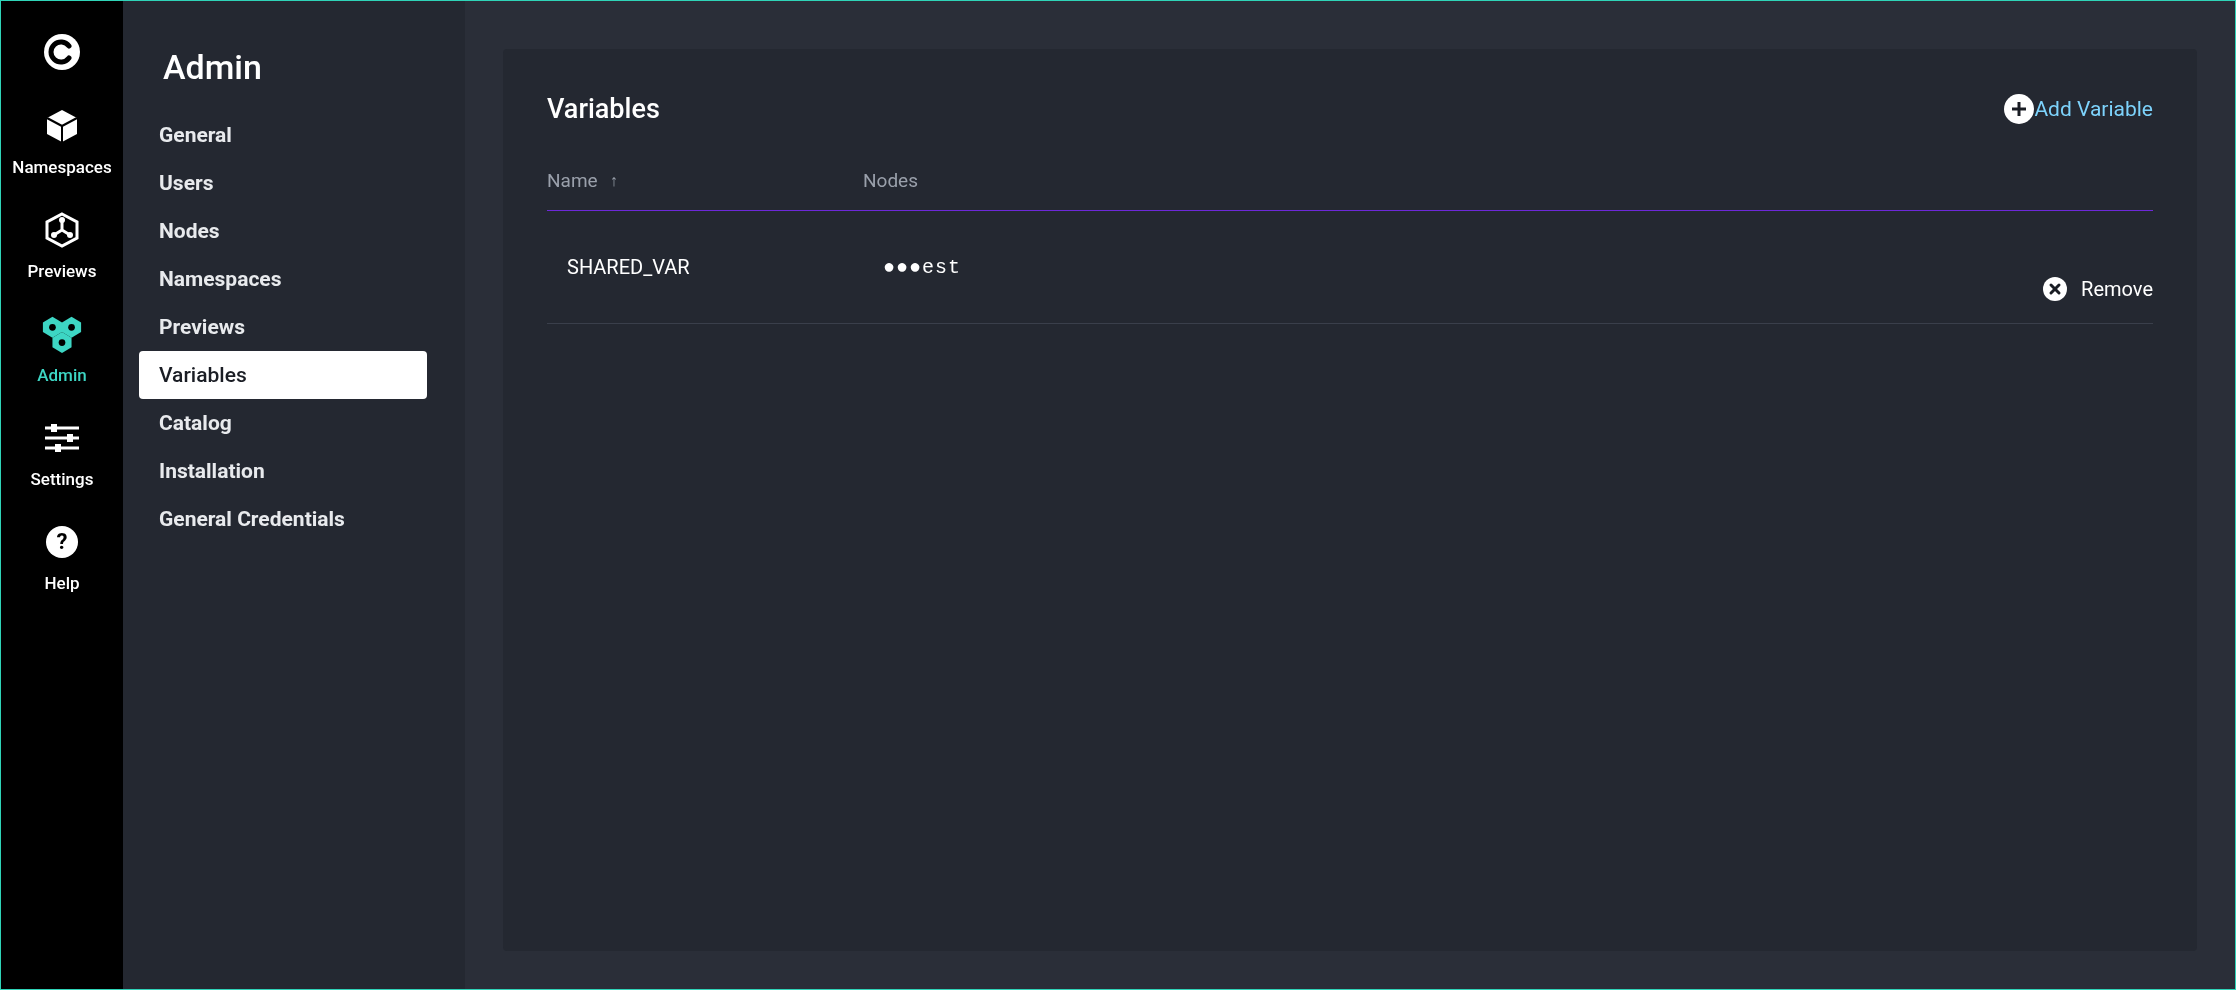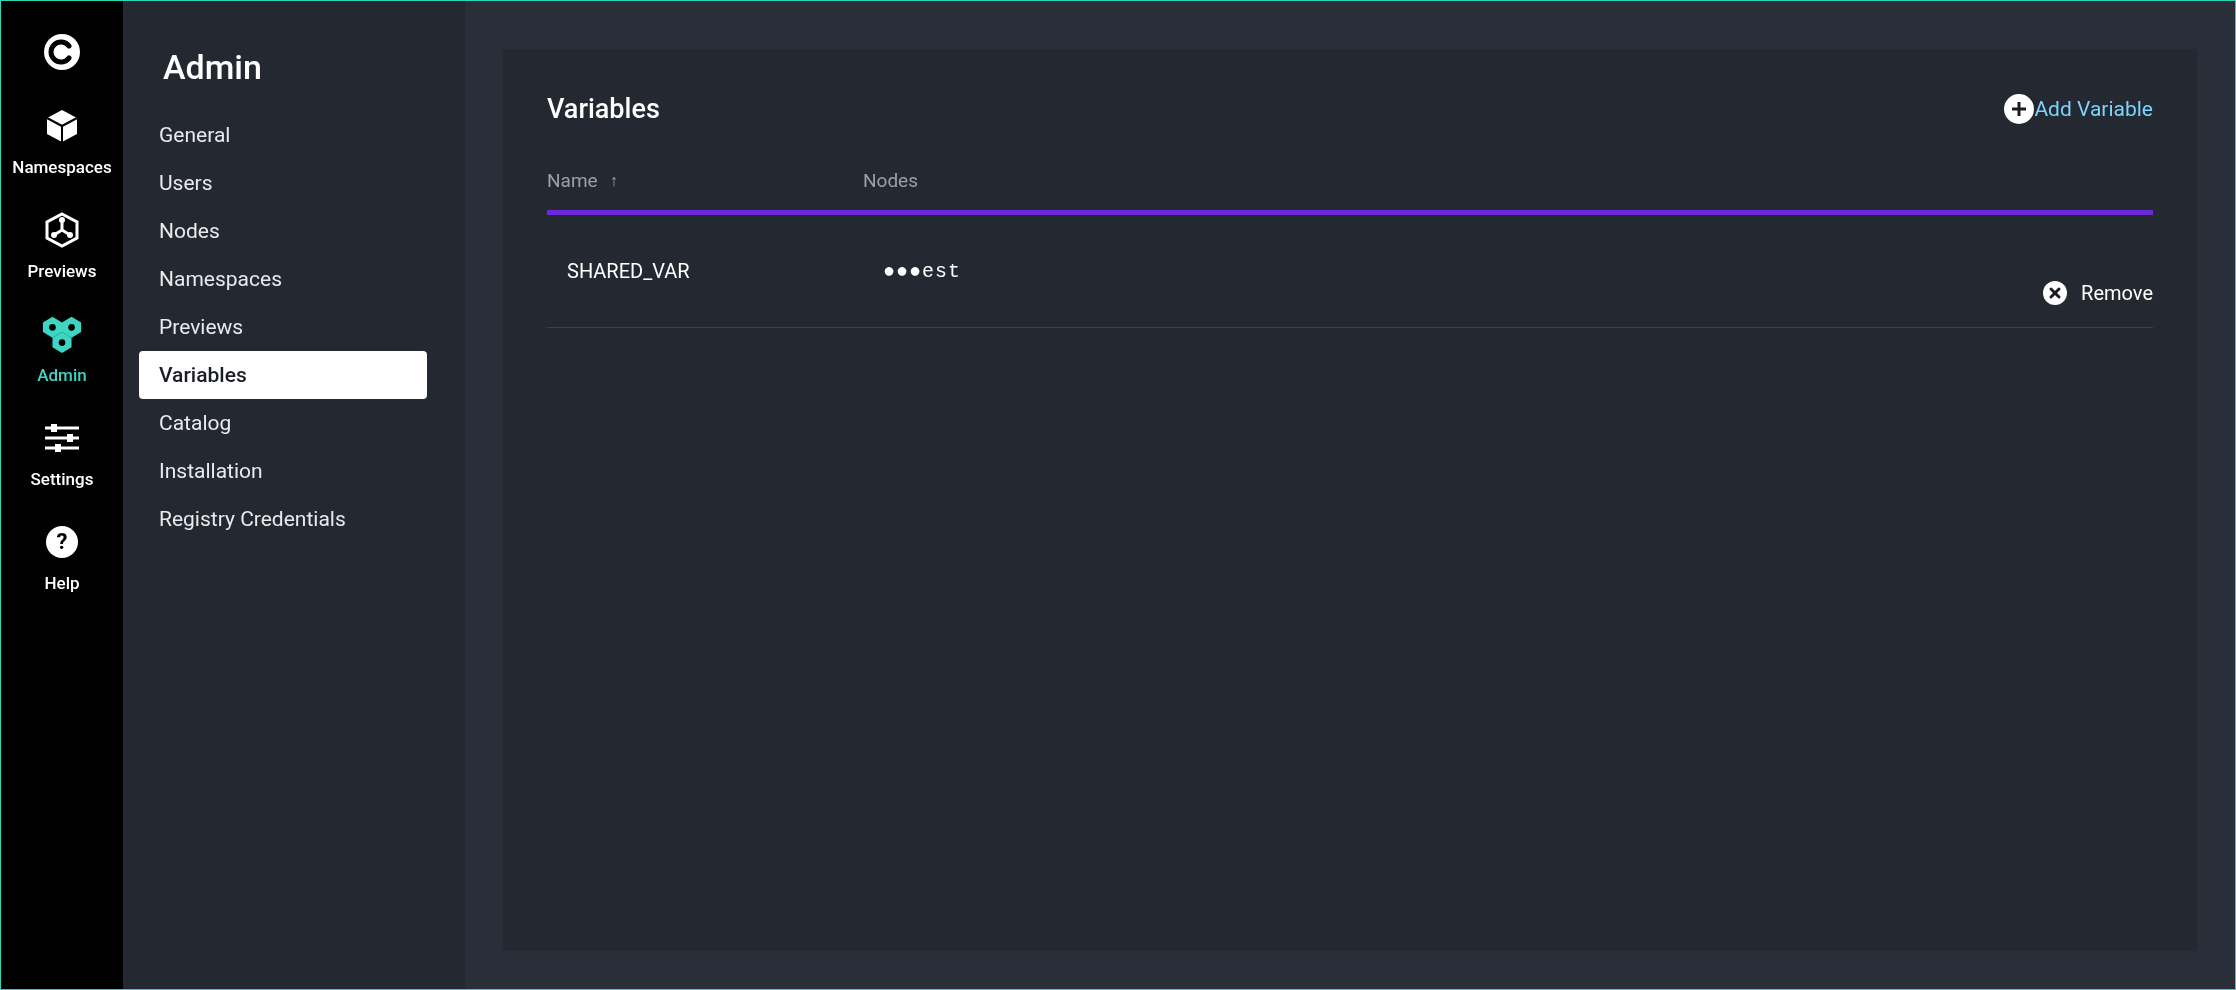--- a/index.html
+++ b/index.html
@@ -38,21 +38,21 @@
   }
   .sidebar-nav { display: flex; flex-direction: column; }
   .sidebar-item {
     font-size: 21px;
     padding: 12px 20px;
     margin-left: 16px;
     margin-right: 38px;
     border-radius: 4px;
     color: #e8eaed;
     cursor: pointer;
-    font-weight: 400;
+    font-weight: 700;
   }
   .sidebar-item.active {
     background: #fff;
     color: #1a1d24;
     font-weight: 500;
   }
 
   
   .main {
     flex: 1;
@@ -81,21 +81,21 @@
   }
   .add-icon {
     width: 30px; height: 30px; border-radius: 50%; background: #fff;
     display: flex; align-items: center; justify-content: center;
     color: #1a1d24; font-weight: 700;
   }
 
   .table-header {
     display: flex;
     padding: 0 0 18px 0;
-    border-bottom: 5px solid #6d28d9;
+    border-bottom: 1px solid #6d28d9;
     color: #9aa0ab;
     font-size: 19px;
   }
   .col-name { width: 316px; display: flex; align-items: center; gap: 12px; }
   .col-value { flex: 1; }
   .col-actions { width: 170px; }
 
   .sort-arrow { font-size: 16px; line-height: 1; }
 
   .table-row {
@@ -202,21 +202,21 @@
   <h1 class="sidebar-title">Admin</h1>
   <div class="sidebar-nav">
     <div class="sidebar-item">General</div>
     <div class="sidebar-item">Users</div>
     <div class="sidebar-item">Nodes</div>
     <div class="sidebar-item">Namespaces</div>
     <div class="sidebar-item">Previews</div>
     <div class="sidebar-item active">Variables</div>
     <div class="sidebar-item">Catalog</div>
     <div class="sidebar-item">Installation</div>
-    <div class="sidebar-item">Registry Credentials</div>
+    <div class="sidebar-item">General Credentials</div>
   </div>
 </aside>
 
 <main class="main">
   <section class="card">
 
     <header class="card-header">
       <h2 class="card-title">Variables</h2>
       <div class="add-btn">
         <span class="add-icon">

